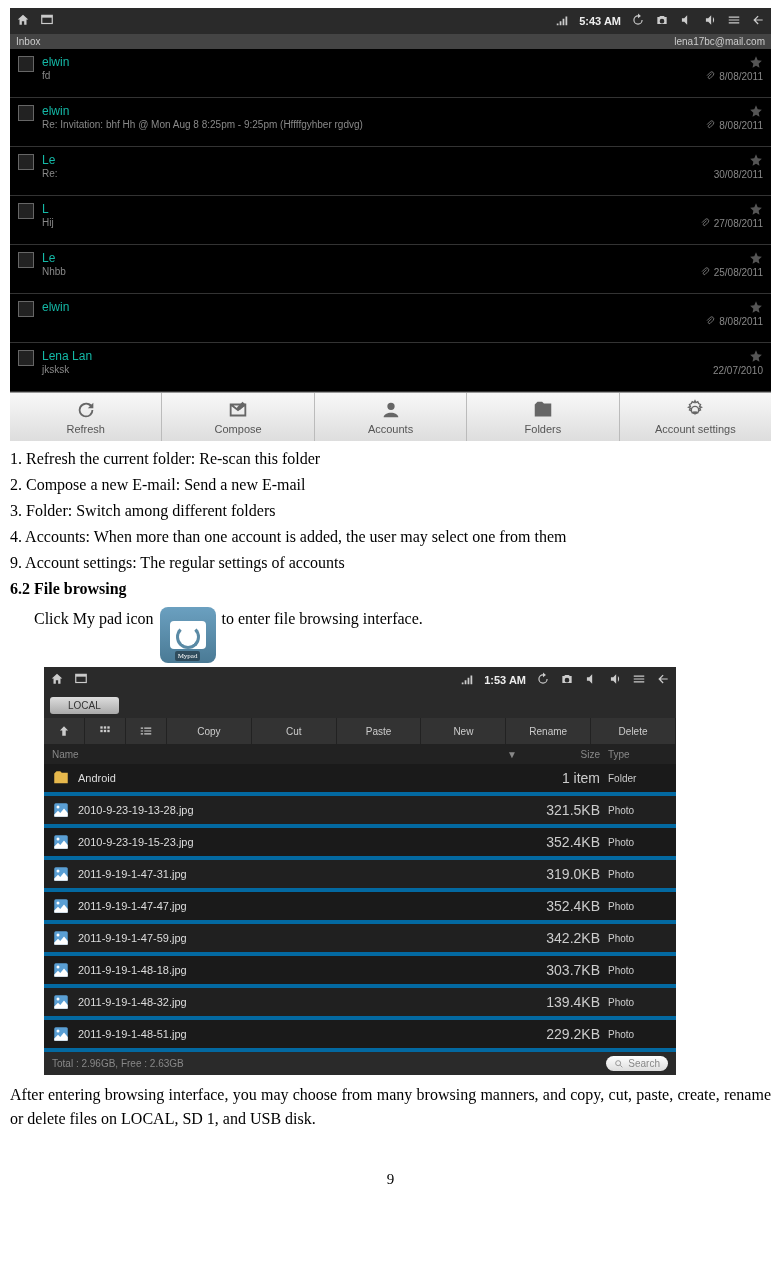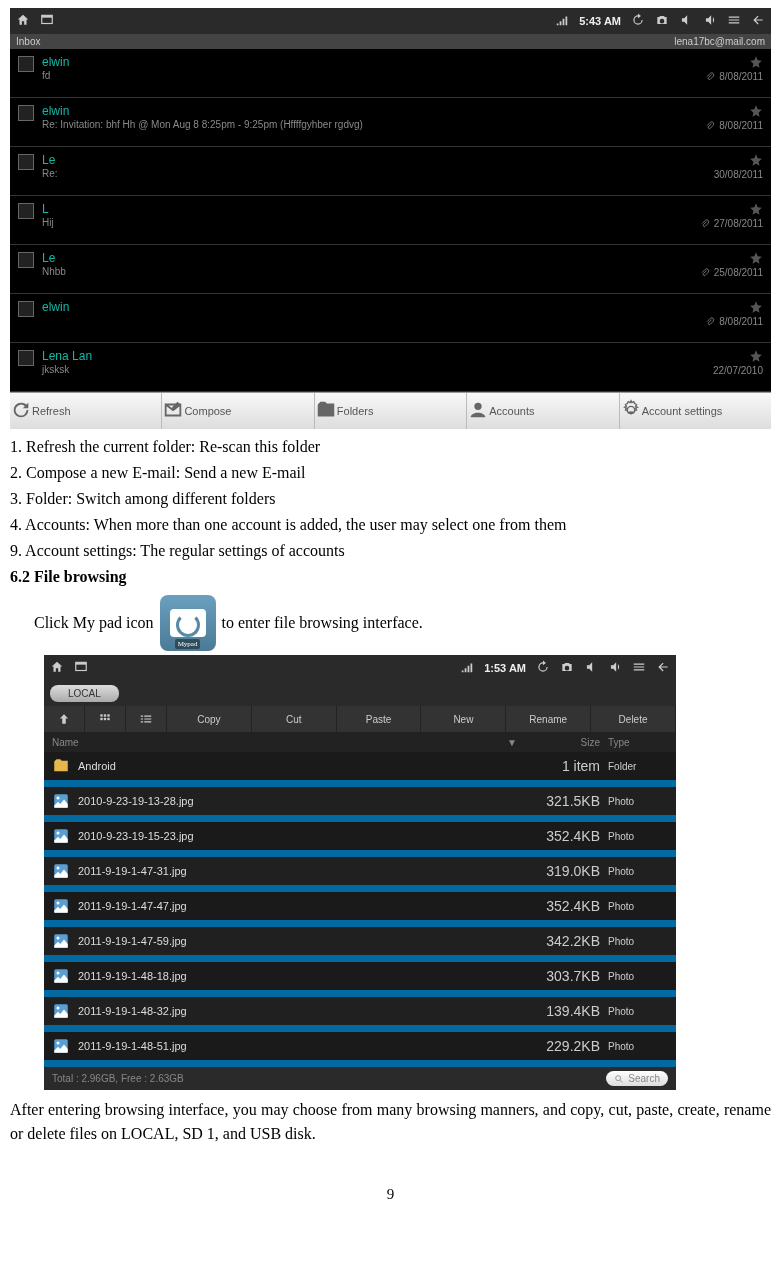--- a/index.html
+++ b/index.html
@@ -10,50 +10,50 @@
 .statusbar svg{width:14px;height:14px;fill:#ccc}
 .statusbar-time{color:#eee;font-size:11px;font-weight:bold}
 .inbox-header{display:flex;justify-content:space-between;background:#444;padding:2px 6px;font-size:10px;color:#ccc}
 .email-list{background:#000}
 .email-item{display:flex;align-items:flex-start;padding:6px 8px;border-bottom:1px solid #333;min-height:36px}
 .checkbox{width:14px;height:14px;border:1px solid #666;background:#222;flex-shrink:0;margin-right:8px;margin-top:1px}
 .email-content{flex:1;min-width:0}
 .email-sender{color:#14b8a6;font-size:12px}
 .email-subject{color:#888;font-size:10px;margin-top:1px}
 .email-meta{display:flex;flex-direction:column;align-items:flex-end;gap:2px;flex-shrink:0}
-.email-meta-row{display:flex;align-items:center;gap:4px}
+.email-meta-row{display:flex;gap:4px}
 .star-icon{width:14px;height:14px;fill:#555}
 .attach-icon{width:10px;height:10px;fill:#888}
 .email-date{color:#888;font-size:10px}
 .bottom-toolbar{display:flex;background:linear-gradient(#f8f8f8,#ddd);border-top:1px solid #999}
-.toolbar-btn{flex:1;display:flex;flex-direction:row;align-items:center;justify-content:flex-start;padding:6px 0;color:#555;font-size:11px;border-right:1px solid #bbb}
+.toolbar-btn{flex:1;display:flex;flex-direction:column;align-items:center;justify-content:flex-start;padding:6px 0;color:#555;font-size:11px;border-right:1px solid #bbb}
 .toolbar-btn:last-child{border-right:none}
 .toolbar-btn svg{width:22px;height:22px;fill:#666;margin-bottom:2px}
 .doc-text{font-size:16px;line-height:1.5}
 .doc-text p{margin:0 0 2px}
 .section-title{font-weight:bold}
-.mypad-line{display:flex;align-items:center;margin:6px 0 4px;padding-left:24px}
+.mypad-line{display:flex;align-items:flex-start;margin:6px 0 4px;padding-left:24px}
 .mypad-icon{width:56px;height:56px;background:linear-gradient(#6ba0c0,#4a7a95);border-radius:8px;display:flex;flex-direction:column;align-items:center;justify-content:center;margin:0 6px;position:relative}
 .mypad-icon-inner{width:36px;height:28px;background:#fff;border-radius:4px;position:relative}
 .mypad-icon-inner::after{content:"";position:absolute;top:4px;left:50%;transform:translateX(-50%);width:18px;height:18px;border:3px solid #5a8aa5;border-radius:50%;border-top-color:transparent}
 .mypad-label{position:absolute;bottom:2px;font-size:7px;color:#fff;background:rgba(0,0,0,.4);padding:0 3px;border-radius:2px}
 .fb-shot{background:#1a1a1a;color:#fff;font-family:Arial,sans-serif;font-size:11px;margin:4px 0 8px 34px;width:632px}
 .fb-tabs{background:#2a2a2a;padding:4px 6px}
-.fb-tab{display:inline-block;background:linear-gradient(#ddd,#aaa);color:#333;padding:3px 18px;border-radius:8px;font-size:10px}
+.fb-tab{display:inline-block;background:linear-gradient(#ddd,#aaa);color:#333;padding:3px 18px;border-radius:3px;font-size:10px}
 .fb-actions{display:flex;background:#333;border-bottom:1px solid #222}
 .fb-action{flex:0 0 auto;padding:6px 12px;color:#ccc;font-size:10px;text-align:center;border-right:1px solid #222;display:flex;align-items:center;justify-content:center}
 .fb-action.icon-only{width:40px;padding:6px 0}
 .fb-action svg{width:14px;height:14px;fill:#ccc}
 .fb-action-wide{flex:1}
 .fb-headers{display:flex;background:#222;padding:4px 8px;color:#888;font-size:10px}
 .fb-col-name{flex:1}
 .fb-col-size{width:80px;text-align:right}
 .fb-col-type{width:60px;padding-left:8px}
 .fb-col-sort{width:16px;text-align:center}
-.fb-row{display:flex;align-items:center;padding:5px 8px;border-bottom:7px solid #0369a1;background:#1a1a1a}
+.fb-row{display:flex;align-items:center;padding:5px 8px;border-bottom:4px solid #0369a1;background:#1a1a1a}
 .fb-row:nth-child(even){background:#202020}
 .fb-icon{width:18px;height:18px;margin-right:8px;flex-shrink:0}
 .folder-icon{fill:#e6b84c}
 .photo-icon{fill:#5a9fd4}
 .fb-name{flex:1;color:#ddd;font-size:11px}
 .fb-size{width:80px;text-align:right;color:#ccc;font-size:14px}
 .fb-type{width:60px;padding-left:8px;color:#ccc;font-size:10px}
 .fb-footer{display:flex;justify-content:space-between;align-items:center;padding:4px 8px;background:#2a2a2a;color:#888;font-size:10px}
 .search-box{display:flex;align-items:center;background:linear-gradient(#fff,#ddd);border-radius:10px;padding:2px 8px;color:#888;gap:4px}
 .search-box svg{width:10px;height:10px;fill:#888}
@@ -236,29 +236,29 @@
         </div>
         <div class="toolbar-btn">
           <svg viewBox="0 0 24 24">
             <path d="M4 6h16v12H4zM4 6l8 6 8-6" fill="none" stroke="#666" stroke-width="2"></path>
             <path d="M17 3l3 3-6 6h-3v-3z"></path>
           </svg>
           <span>Compose</span>
         </div>
         <div class="toolbar-btn">
           <svg viewBox="0 0 24 24">
+            <path d="M12 12a4 4 0 100-8 4 4 0 000 8zM4 20c0-3 4-5 8-5s8 2 8 5z"></path>
+          </svg>
+          <span>Accounts</span>
+        </div>
+        <div class="toolbar-btn">
+          <svg viewBox="0 0 24 24">
             <path d="M3 6l3-3h5l2 2h8v14H3z"></path>
           </svg>
           <span>Folders</span>
-        </div>
-        <div class="toolbar-btn">
-          <svg viewBox="0 0 24 24">
-            <path d="M12 12a4 4 0 100-8 4 4 0 000 8zM4 20c0-3 4-5 8-5s8 2 8 5z"></path>
-          </svg>
-          <span>Accounts</span>
         </div>
         <div class="toolbar-btn">
           <svg viewBox="0 0 24 24">
             <path d="M12 8a4 4 0 100 8 4 4 0 000-8zM12 2l1 2 2-1 1 2 2 1-1 2 2 1-2 1 1 2-2 1-1 2-2-1-1 2-1-2-2 1-1-2-2-1 1-2-2-1 2-1-1-2 2-1 1-2 2 1z" fill="none" stroke="#666" stroke-width="1.5"></path>
           </svg>
           <span>Account settings</span>
         </div>
       </div>
 </div>
 

